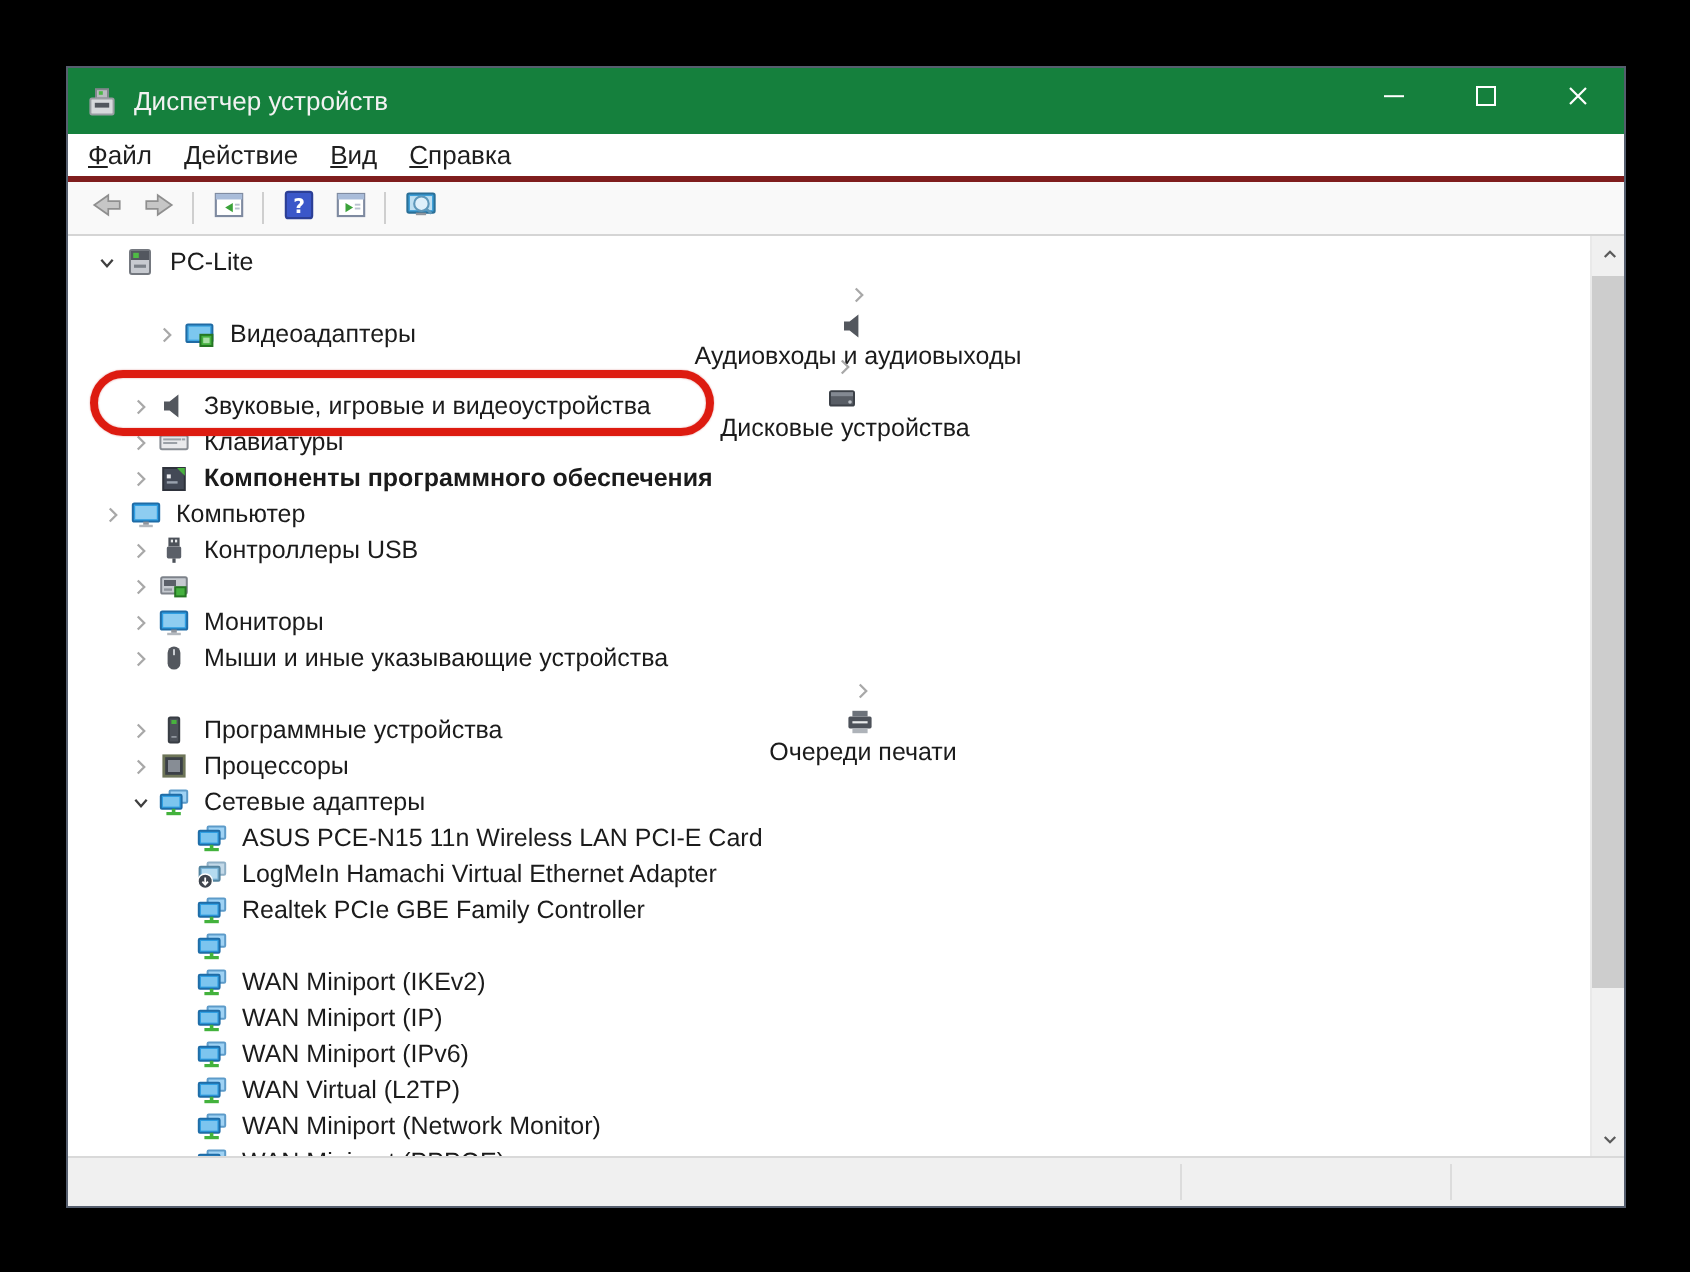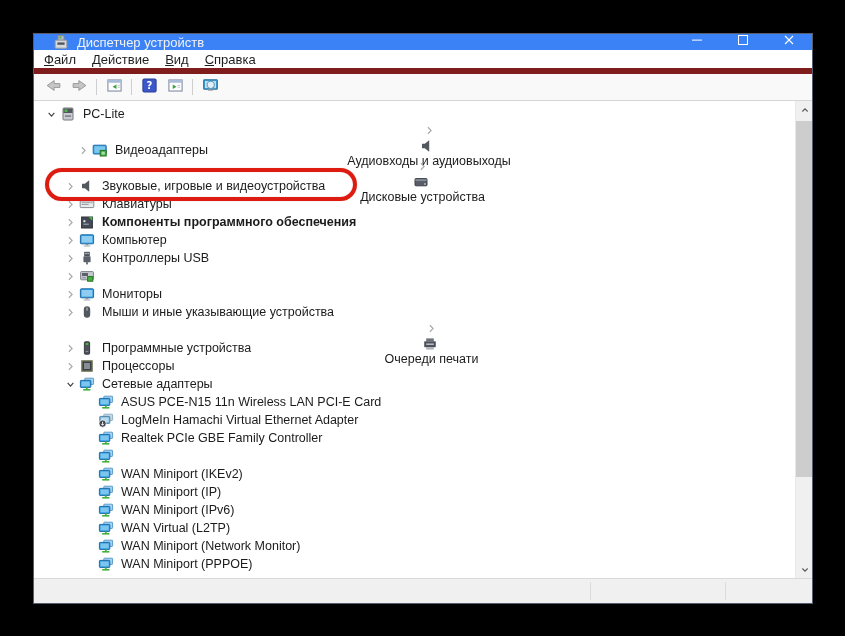--- a/index.html
+++ b/index.html
@@ -2,28 +2,28 @@
 <html><head>
 <meta charset="utf-8">
 <style>
   html,body{margin:0;padding:0;background:#000;}
   *{box-sizing:border-box;}
   #screen{position:relative;width:845px;height:636px;background:#000;overflow:hidden;
           font-family:"Liberation Sans",sans-serif;}
   .window{position:absolute;left:33px;top:33px;width:780px;height:571px;
           background:#fff;border:1px solid #555e6e;display:flex;flex-direction:column;}
   
-  .titlebar{height:16px;background:#3b82f6;display:flex;align-items:center;flex:0 0 auto;padding-left:10px;}
+  .titlebar{height:33px;background:#15803d;display:flex;align-items:center;flex:0 0 auto;}
   .titlebar .app-icon{width:16px;height:16px;margin:0 8px 0 9px;flex:0 0 auto;}
   .titlebar .title{color:#f2f2f2;font-size:13px;flex:1 1 auto;white-space:nowrap;}
   .caption-btn{width:46px;height:29px;display:flex;align-items:center;justify-content:center;flex:0 0 auto;}
   .caption-btn svg{width:16px;height:16px;}
   
   .menubar{height:24px;background:#fff;display:flex;align-items:center;padding-left:2px;
-           font-size:13px;color:#1f1f1f;border-bottom:6px solid #7f1d1d;flex:0 0 auto;}
+           font-size:13px;color:#1f1f1f;border-bottom:3px solid #7f1d1d;flex:0 0 auto;}
   .menu-item{padding:0 8px;line-height:23px;cursor:default;}
   .menu-item u{text-decoration:underline;}
   
   .toolbar{height:27px;background:#f9f9f9;border-bottom:1px solid #d5d5d5;display:flex;
            align-items:center;padding-left:6px;flex:0 0 auto;}
   .tbtn{width:24px;height:22px;display:flex;align-items:center;justify-content:center;border:none;
         background:transparent;padding:0;margin:0 1px;}
   .tbtn svg{width:17px;height:17px;}
   .tsep{width:1px;height:16px;background:#cfcfcf;margin:0 4px;}
   
@@ -136,21 +136,21 @@
               <rect x="2.8" y="3.8" width="10.4" height="6.6" fill="#bfe0f2"></rect>
               <circle cx="8.2" cy="7.4" r="3.4" fill="#dff0fa" stroke="#5f98ba"></circle>
               <path d="M10.6 9.8l2.2 2.2" stroke="#5f98ba" stroke-width="1.2"></path>
               <rect x="5.6" y="11.6" width="4.8" height="1.2" fill="#8f959d"></rect>
             </svg></span>
         </button>
       </div>
 
     <div class="content">
       <div class="tree" id="tree">
-          <div class="row" style="padding-left: 10px;">
+          <div class="row" style=" margin-left: 12px;">
             <span class="twisty">
               <svg viewBox="0 0 16 16">
                 <path d="M4.5 6l3.5 4 3.5-4" fill="none" stroke="#3f3f3f" stroke-width="1.4"></path>
               </svg>
             </span>
             <span class="nodeicon"><svg viewBox="0 0 16 16">
                 <rect x="3" y="2" width="10" height="12" rx="1" fill="#c7cad0" stroke="#74787f"></rect>
                 <rect x="3.5" y="2.5" width="9" height="4.5" fill="#53575f"></rect>
                 <rect x="4.6" y="3.4" width="2.8" height="2.6" fill="#4fbb45"></rect>
                 <rect x="5" y="9.3" width="6" height="1.6" fill="#7b8088"></rect>
@@ -227,21 +227,21 @@
               </svg>
             </span>
             <span class="nodeicon"><svg viewBox="0 0 16 16">
                 <rect x="2.6" y="3" width="10.8" height="11" fill="#434956" stroke="#2e323b"></rect>
                 <path d="M9.5 3h3.9v3.9z" fill="#48b23e"></path>
                 <rect x="4.4" y="6.2" width="2" height="2" fill="#e8eaee"></rect>
                 <rect x="4.4" y="9.6" width="5.4" height="1.2" fill="#9aa2ae"></rect>
               </svg></span>
             <span class="label">Компоненты программного обеспечения</span>
           </div>
-          <div class="row" style="padding-left: 29px; align-items: center;">
+          <div class="row" style="padding-left: 15px; align-items: center;">
             <span class="twisty">
               <svg viewBox="0 0 16 16">
                 <path d="M6 4l4 4-4 4" fill="none" stroke="#a8a8a8" stroke-width="1.4"></path>
               </svg>
             </span>
             <span class="nodeicon"><svg viewBox="0 0 16 16">
                 <rect x="1.4" y="2.8" width="13.2" height="9" rx="0.8" fill="#2f9fe3" stroke="#1f6ca6"></rect>
                 <rect x="2.6" y="4" width="10.8" height="6.6" fill="#8ecdf1"></rect>
                 <rect x="6.6" y="11.8" width="2.8" height="1.6" fill="#8f959d"></rect>
                 <rect x="4.6" y="13.4" width="6.8" height="1.2" fill="#b3b8be"></rect>

